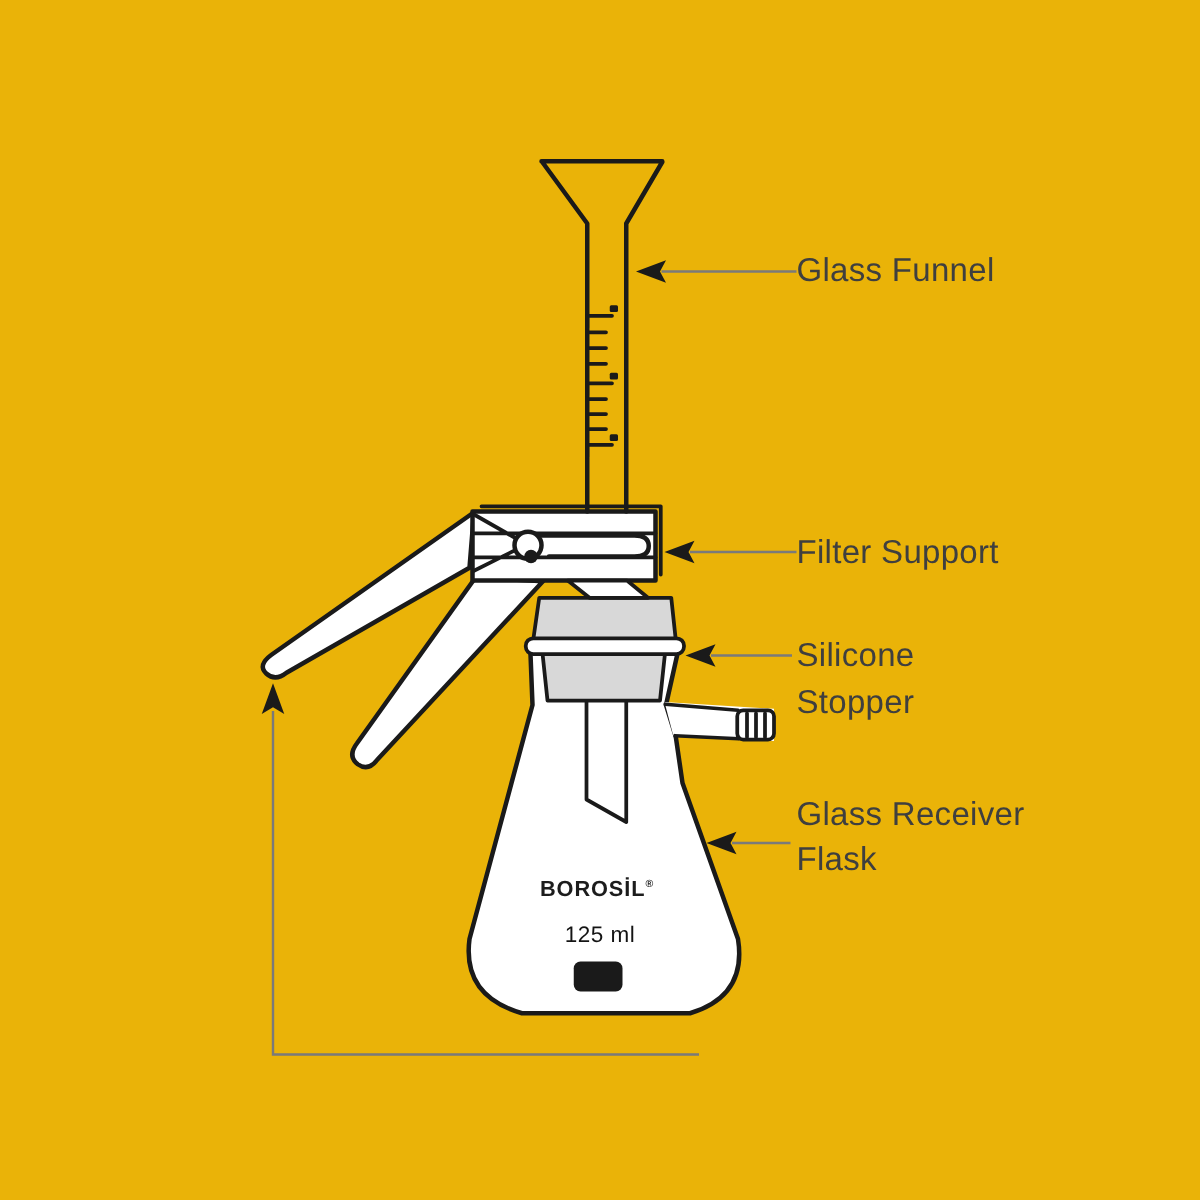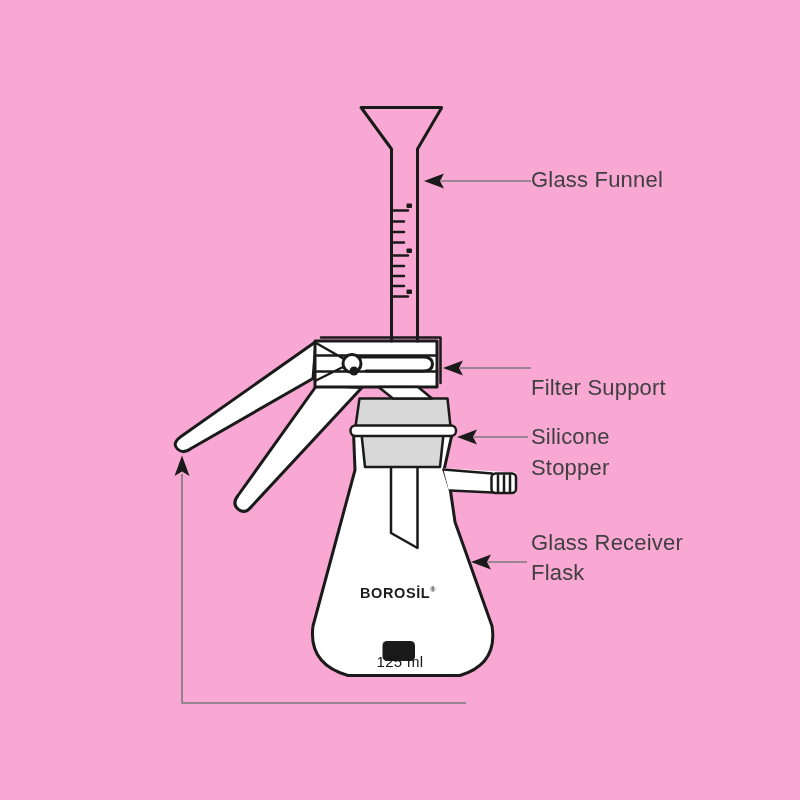--- a/index.html
+++ b/index.html
@@ -2,36 +2,36 @@
 <html style="--c-outline: #1a1a1a; --c-stopper: #d8d8d8; --c-label: #3f3f3f; --c-leader: #7a7a7a;"><head>
 <meta charset="utf-8">
 <style>
   :root{
     --c-outline:#1a1a1a;
     --c-stopper:#d8d8d8;
     --c-label:#3f3f3f;
     --c-leader:#7a7a7a;
   }
   html,body{margin:0;padding:0;background:#ffffff;}
-  #stage{position:relative;width:800px;height:800px;background:#f9a8d4;overflow:hidden;
+  #stage{position:relative;width:800px;height:800px;background:#eab308;overflow:hidden;
          font-family:"Liberation Sans","DejaVu Sans",sans-serif;}
   #diagram{position:absolute;left:0;top:0;}
   .stroke{fill:none;stroke:var(--c-outline);stroke-width:3;stroke-linejoin:round;stroke-linecap:round;}
   .stroke-thin{fill:none;stroke:var(--c-outline);stroke-width:2.5;stroke-linejoin:round;stroke-linecap:round;}
   .whitefill{fill:#ffffff;stroke:var(--c-outline);stroke-width:3;stroke-linejoin:round;}
   .whitefill-thin{fill:#ffffff;stroke:var(--c-outline);stroke-width:2.5;stroke-linejoin:round;}
   .greyfill{fill:var(--c-stopper);stroke:var(--c-outline);stroke-width:2.5;stroke-linejoin:round;}
   .solid{fill:var(--c-outline);stroke:none;}
   .leader{fill:none;stroke:var(--c-leader);stroke-width:1.6;}
   .lbl{position:absolute;color:var(--c-label);font-size:22px;line-height:30px;letter-spacing:0.2px;white-space:nowrap;}
   .brand{position:absolute;left:343px;top:585px;width:110px;text-align:center;
          font-size:14.5px;font-weight:bold;letter-spacing:0.6px;color:#1c1c1c;}
   .brand sup{font-size:7px;vertical-align:super;}
   .capacity{position:absolute;left:348px;top:615px;width:104px;text-align:center;
-            font-size:15px;font-weight:500;color:#141414;letter-spacing:0.3px;margin-top:38px;}
+            font-size:15px;font-weight:500;color:#141414;letter-spacing:0.3px;}
 </style>
 </head>
 <body>
 
 <div id="stage">
 
   <svg id="diagram" width="800" height="800" viewBox="0 0 800 800">
 
     <g>
       <path class="whitefill" d="M316 341.5 L181 436.5 Q171.5 443.5 177.5 449 Q183.5 454.5 191 448.5 L313 378.5 Z"></path>
@@ -100,21 +100,21 @@
         <path class="leader" d="M182 474 V703 H466"></path>
         <polygon class="solid" points="182,455.5 174.5,476 182,471.5 189.5,476"></polygon>
       </g>
     </g>
   </svg>
 
   <div class="lbl" style="left:531px;top:165px">
     <div>Glass Funnel</div>
   </div>
 
-  <div class="lbl" style="left:531px;top:372px;line-height:31px">
+  <div class="lbl" style="left:531px;top:352px;line-height:31px">
     <div>Filter Support</div>
   </div>
 
   <div class="lbl" style="left:531px;top:528px">
     <div>Glass Receiver</div>
     <div>Flask</div>
   </div>
 
   <div class="lbl" style="left:531px;top:421px;line-height:31px">
     <div>Silicone</div>

